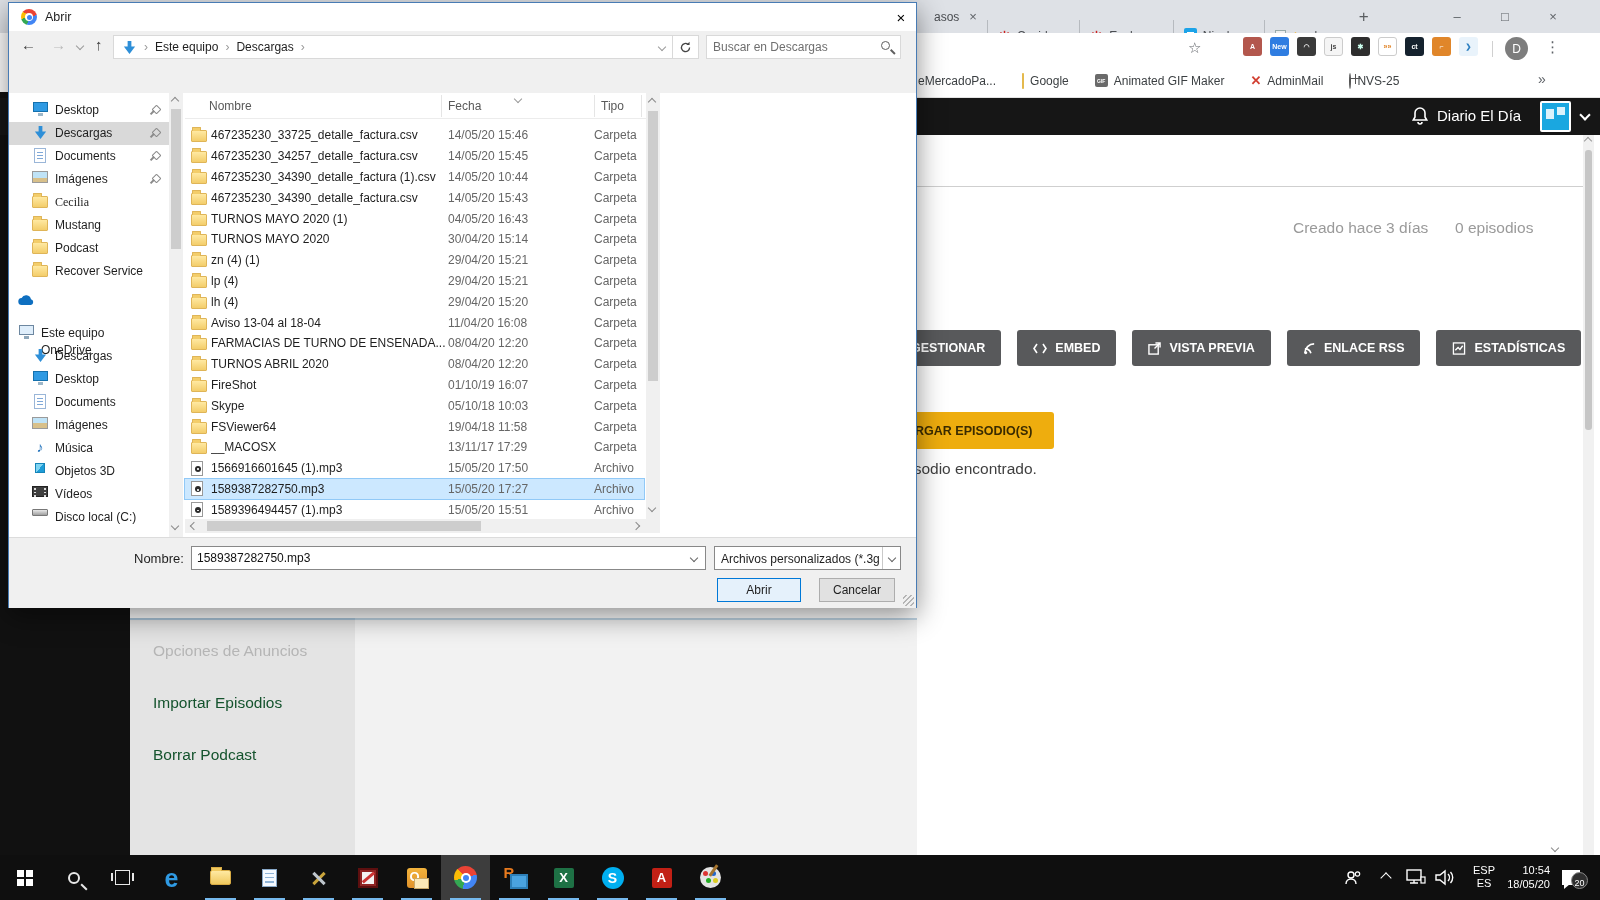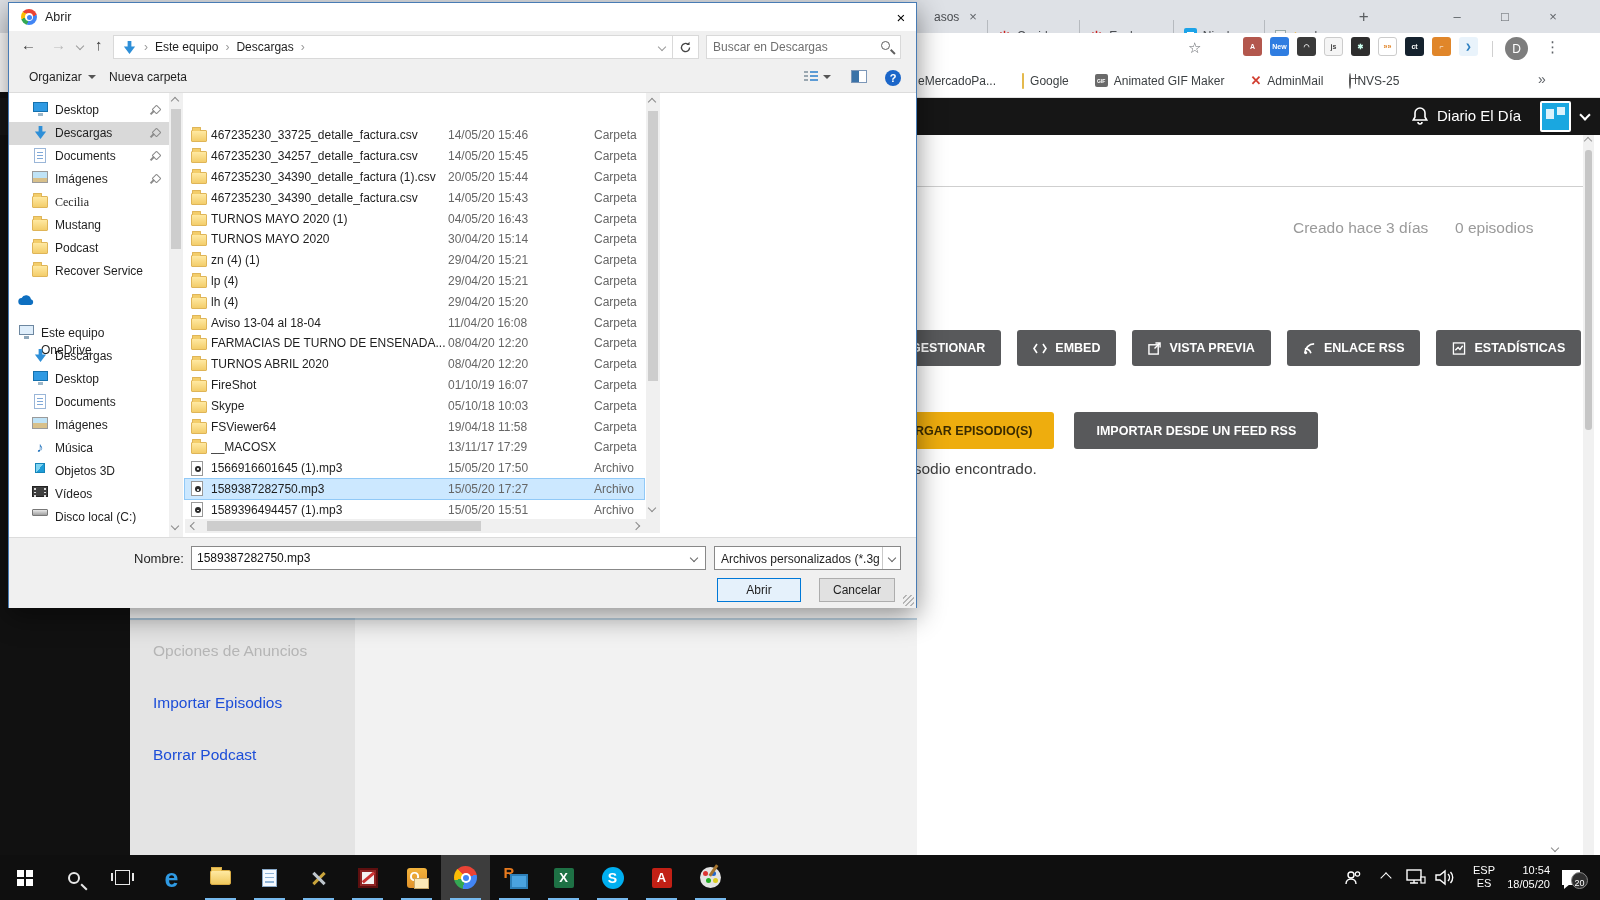--- a/index.html
+++ b/index.html
@@ -59,21 +59,21 @@
   .meta { position:absolute; top:219px; font-size:15.5px; color:#9a9a9a; }
   .actions { position:absolute; left:895px; top:330px; display:flex; gap:16px; }
   .act-btn { height:36px; background:#58595b; border-radius:3px; color:#fff; font-weight:bold; font-size:12.5px; display:flex; align-items:center; gap:8px; padding:0 16px; white-space:nowrap; }
   .uploads { position:absolute; left:875px; top:412px; display:flex; gap:20px; }
   .up-btn { height:37px; border-radius:3px; font-weight:bold; font-size:12.5px; display:flex; align-items:center; padding:0 22px; white-space:nowrap; }
   .up-btn.primary { background:#eead0e; color:#3a2b00; }
   .up-btn.dark { background:#58595b; color:#fff; }
   .status-txt { position:absolute; left:893px; top:460px; font-size:15.5px; color:#3f3f3f; }
   .site-side { left:130px; top:618px; width:225px; height:237px; background:#e4e4e4; border-top:2px solid #a9c4d8; }
   .site-side2 { left:355px; top:618px; width:562px; height:237px; background:#f2f2f2; border-top:2px solid #bed3e2; }
-  .side-link { position:absolute; left:153px; font-size:15.5px; color:#1d4ed8; }
+  .side-link { position:absolute; left:153px; font-size:15.5px; color:#14532d; }
   .side-link.dim { color:#b5b5b5; }
   .page-scroll { left:1583px; top:135px; width:11px; height:720px; background:#f1f1f1; }
   .page-thumb { left:1585px; top:150px; width:7px; height:280px; background:#c6c6c6; border-radius:3px; }
   .page-scroll-up { left:1585px; top:138px; }
   .page-bottom-chev { left:1552px; top:845px; }
 
   
   .dialog { left:8px; top:2px; width:909px; height:606px; background:#f0f0f0; border:1px solid #477bb4; box-shadow:0 8px 26px rgba(0,0,0,.45); z-index:40; font-size:12px; color:#1e1e1e; }
   .dlg-title { position:absolute; left:0; top:0; width:100%; height:28px; background:#fff; display:flex; align-items:center; }
   .chrome-ico { position:relative; width:16px; height:16px; border-radius:50%; background:conic-gradient(from -45deg,#ea4335 0 120deg,#4285f4 0 240deg,#34a853 0 300deg,#fbbc05 0 360deg); margin-left:12px; }
@@ -379,23 +379,20 @@
             <path d="M3 9l3-3 2 2 3-4" fill="none" stroke="#fff" stroke-width="1.5"></path>
           </svg>
         </span>
         <span>ESTADÍSTICAS</span>
       </div>
     </div>
   <div class="uploads" id="uploads">
       <div class="up-btn primary">
         <span>CARGAR EPISODIO(S)</span>
       </div>
-      <div class="up-btn dark">
-        <span>IMPORTAR DESDE UN FEED RSS</span>
-      </div>
     </div>
   <span class="status-txt">episodio encontrado.</span>
   <div class="abs site-side"></div>
   <div class="abs site-side2"></div>
   <div id="sidelinks">
       <div class="side-link dim" style="top: 642px;">Opciones de Anuncios</div>
       <div class="side-link" style="top: 694px;">Importar Episodios</div>
       <div class="side-link" style="top: 746px;">Borrar Podcast</div>
     </div>
   <div class="abs page-scroll"></div>
@@ -435,39 +432,20 @@
             <path d="M13 8a5 5 0 1 1-1.8-3.8" fill="none" stroke="#444" stroke-width="1.6"></path>
             <path d="M13 1v4h-4z" fill="#444"></path>
           </svg>
       </div>
       <div class="search-box">
         <input placeholder="Buscar en Descargas" style="">
         <span class="mag"></span>
       </div>
     </div>
 
-    <div class="dlg-toolbar">
-      <div class="tb-item" style="left:20px">
-        <span>Organizar</span>
-          <span class="caret-dn"></span>
-      </div>
-      <div class="tb-item" style="left:100px">
-        <span>Nueva carpeta</span>
-      </div>
-      <div class="view-ico" style="left:795px">
-          <span class="vlist"></span>
-          <span class="caret-dn"></span>
-        </div>
-      <div class="view-ico" style="left:842px">
-          <span class="vpane"></span>
-        </div>
-      <div class="view-ico" style="left:876px">
-          <span class="help-ico">?</span>
-        </div>
-    </div>
 
     <div class="dlg-main">
       <div class="tree" id="tree">
           <div class="tree-item" style="top: 6px;">
             <span style="position: absolute; left: 22px; top: 3px; width: 18px; display: flex; justify-content: center;">
               <span class="i-desktop"></span>
             </span>
             <span class="lbl" style="position: absolute; left: 46px; top: 4px;">Desktop</span>
             <span class="pin"></span>
           </div>
@@ -582,20 +560,31 @@
             </span>
             <span class="lbl" style="position: absolute; left: 46px; top: 4px;">Disco local (C:)</span>
           </div>
         </div>
       <div class="tree-scroll"></div>
       <div class="tree-thumb"></div>
       <span class="chev up" style="position:absolute;left:163px;top:5px;border-color:#8a8a8a"></span>
       <span class="chev" style="position:absolute;left:163px;top:430px;border-color:#8a8a8a"></span>
 
       <div class="list">
+        <div class="list-head">
+          <span style="position:absolute;left:24px;top:6px">Nombre</span>
+          <span class="sortmark">
+              <span class="chev" style="position:absolute;left:330px;top:2px;border-color:#9a9a9a"></span>
+            </span>
+          <span style="position:absolute;left:263px;top:6px">Fecha</span>
+          <span style="position:absolute;left:416px;top:6px">Tipo</span>
+          <span class="col-sep" style="left:256px"></span>
+          <span class="col-sep" style="left:409px"></span>
+          <span class="col-sep" style="left:456px"></span>
+        </div>
         <div class="rows" id="rows">
             <div class="frow">
               <span class="icw">
                 <span class="i-folder"></span>
               </span>
               <span class="fname">467235230_33725_detalle_factura.csv</span>
               <span class="fdate">14/05/20 15:46</span>
               <span class="ftype">Carpeta</span>
             </div>
             <div class="frow">
@@ -604,21 +593,21 @@
               </span>
               <span class="fname">467235230_34257_detalle_factura.csv</span>
               <span class="fdate">14/05/20 15:45</span>
               <span class="ftype">Carpeta</span>
             </div>
             <div class="frow">
               <span class="icw">
                 <span class="i-folder"></span>
               </span>
               <span class="fname">467235230_34390_detalle_factura (1).csv</span>
-              <span class="fdate">20/05/20 15:44</span>
+              <span class="fdate">14/05/20 10:44</span>
               <span class="ftype">Carpeta</span>
             </div>
             <div class="frow">
               <span class="icw">
                 <span class="i-folder"></span>
               </span>
               <span class="fname">467235230_34390_detalle_factura.csv</span>
               <span class="fdate">14/05/20 15:43</span>
               <span class="ftype">Carpeta</span>
             </div>

